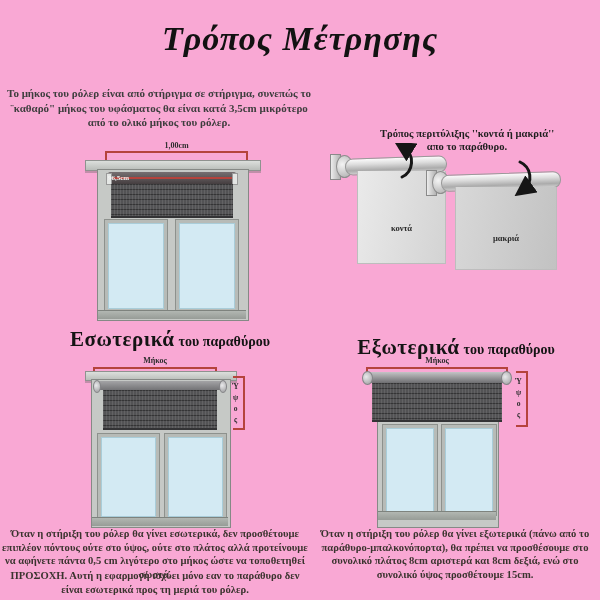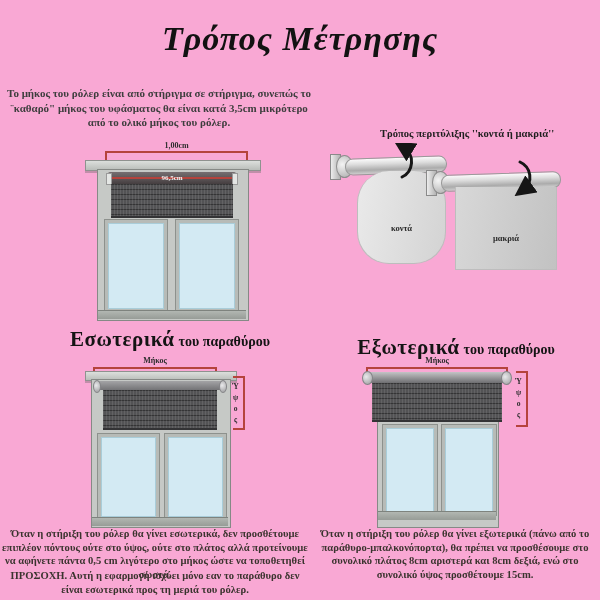--- a/index.html
+++ b/index.html
@@ -44,21 +44,21 @@
   .vlabel{
     position:absolute;right:4px;top:4px;font-size:7.5px;font-weight:700;color:#2e2e2e;
     writing-mode:vertical-rl;text-orientation:upright;letter-spacing:2px;line-height:1;
   }
   
   .win{position:absolute;}
   .lintel{position:absolute;background:linear-gradient(180deg,#dcdfdc,#b9bdb9);border:1px solid #8f928f;box-shadow:0 2px 0 rgba(90,95,90,.35);}
   .frame{position:absolute;background:var(--frame-gray);border:1px solid #868986;}
   .tube{position:absolute;background:linear-gradient(180deg,#766f71,#453e40);border-radius:2px;}
   .tube .tube-line{position:absolute;left:3px;right:3px;top:50%;height:2px;margin-top:-1px;background:var(--dimension-red);}
-  .tube .tube-label{position:relative;z-index:2;display:block;text-align:center;font-size:7px;font-weight:700;color:#f3f3f3;line-height:12px;}
+  .tube .tube-label{position:relative;z-index:2;display:block;font-size:7px;font-weight:700;color:#f3f3f3;line-height:12px;}
   .tube-cap{position:absolute;top:1px;width:4px;height:10px;background:#e4e6e4;border:1px solid #9a9a9a;}
   .blind{
     position:absolute;
     background:
       repeating-linear-gradient(90deg, rgba(255,255,255,.09) 0 1px, rgba(0,0,0,0) 1px 3px),
       repeating-linear-gradient(180deg, rgba(0,0,0,.30) 0 1px, rgba(255,255,255,.05) 1px 5px),
       var(--blind-dark);
     border-bottom:2px solid #333335;
   }
   .pane{position:absolute;background:var(--glass-blue);border:3px solid #b7bbb7;box-shadow:0 0 0 1px #8d918d, inset 0 0 0 1px #a9cdd9;}
@@ -66,21 +66,21 @@
   .gray-tube{background:linear-gradient(180deg,#c3c3c5,#6e6e71);border-radius:4px;}
   .gray-tube .cap{position:absolute;top:-1px;width:9px;height:12px;border-radius:50%;background:radial-gradient(circle at 35% 40%,#e9e9eb,#9b9b9d);border:1px solid #848487;}
   
   .wrap-head{position:absolute;left:348px;top:127px;width:238px;text-align:center;
     font-size:10.6px;font-weight:700;color:#1f1f1f;line-height:1.25;}
   .roller-group{position:absolute;}
   .rplate{position:absolute;background:linear-gradient(90deg,#ececec,#b2b2b2);border:1px solid #8a8a8a;}
   .rcap{position:absolute;border-radius:50%;background:radial-gradient(circle at 35% 40%,#f4f4f4,#ababab);border:1px solid #8d8d8d;}
   .rtube{position:absolute;border-radius:8px;background:linear-gradient(180deg,#fbfbfb 0%,#dcdcdc 35%,#ababab 75%,#cfcfcf 100%);border:1px solid #9a9a9a;transform:rotate(-2deg);}
   .rfabric{position:absolute;border:1px solid #bdbdbd;border-top:none;}
-  .rfabric.near{background:linear-gradient(100deg,#eaeaea,#d3d3d3);border-radius:32px;}
+  .rfabric.near{background:linear-gradient(100deg,#eaeaea,#d3d3d3);}
   .rfabric.far{background:linear-gradient(100deg,#d8d8d8,#c2c2c2);}
   .rlabel{position:absolute;width:100%;text-align:center;font-size:8.5px;font-weight:700;color:#2a2a2a;}
   .arrow-svg{position:absolute;}
   .wrap-note{
     position:absolute;left:346px;top:283px;width:244px;margin:0;text-align:center;
     font-size:8.4px;font-style:italic;font-weight:600;line-height:1.4;color:#403f3f;
   }
 </style>
 </head>
 <body>
@@ -104,20 +104,21 @@
       </div>
       <div class="blind" style="left:13px;top:14px;width:122px;height:32px;"></div>
       <div class="pane" style="left:7px;top:50px;width:56px;height:86px;"></div>
       <div class="pane" style="left:78px;top:50px;width:56px;height:86px;"></div>
       <div class="sill" style="left:0;top:140px;width:148px;height:8px;"></div>
     </div>
   </div>
 
   <div class="wrap-head">
     <div>Τρόπος περιτύλιξης ''κοντά ή μακριά''</div>
+    <div>απο το παράθυρο.</div>
   </div>
 
   <div class="roller-group" style="left:330px;top:150px;width:122px;height:124px;">
     <div class="rplate" style="left:0;top:4px;width:9px;height:24px;"></div>
     <div class="rcap" style="left:6px;top:5px;width:15px;height:21px;"></div>
     <div class="rtube" style="left:15px;top:7px;width:100px;height:15px;"></div>
     <div class="rfabric near" style="left:27px;top:21px;width:87px;height:92px;">
       <span class="rlabel" style="top:52px;">κοντά</span>
     </div>
     <svg class="arrow-svg" style="left:64px;top:-7px;" width="26" height="38" viewBox="0 0 26 38">

